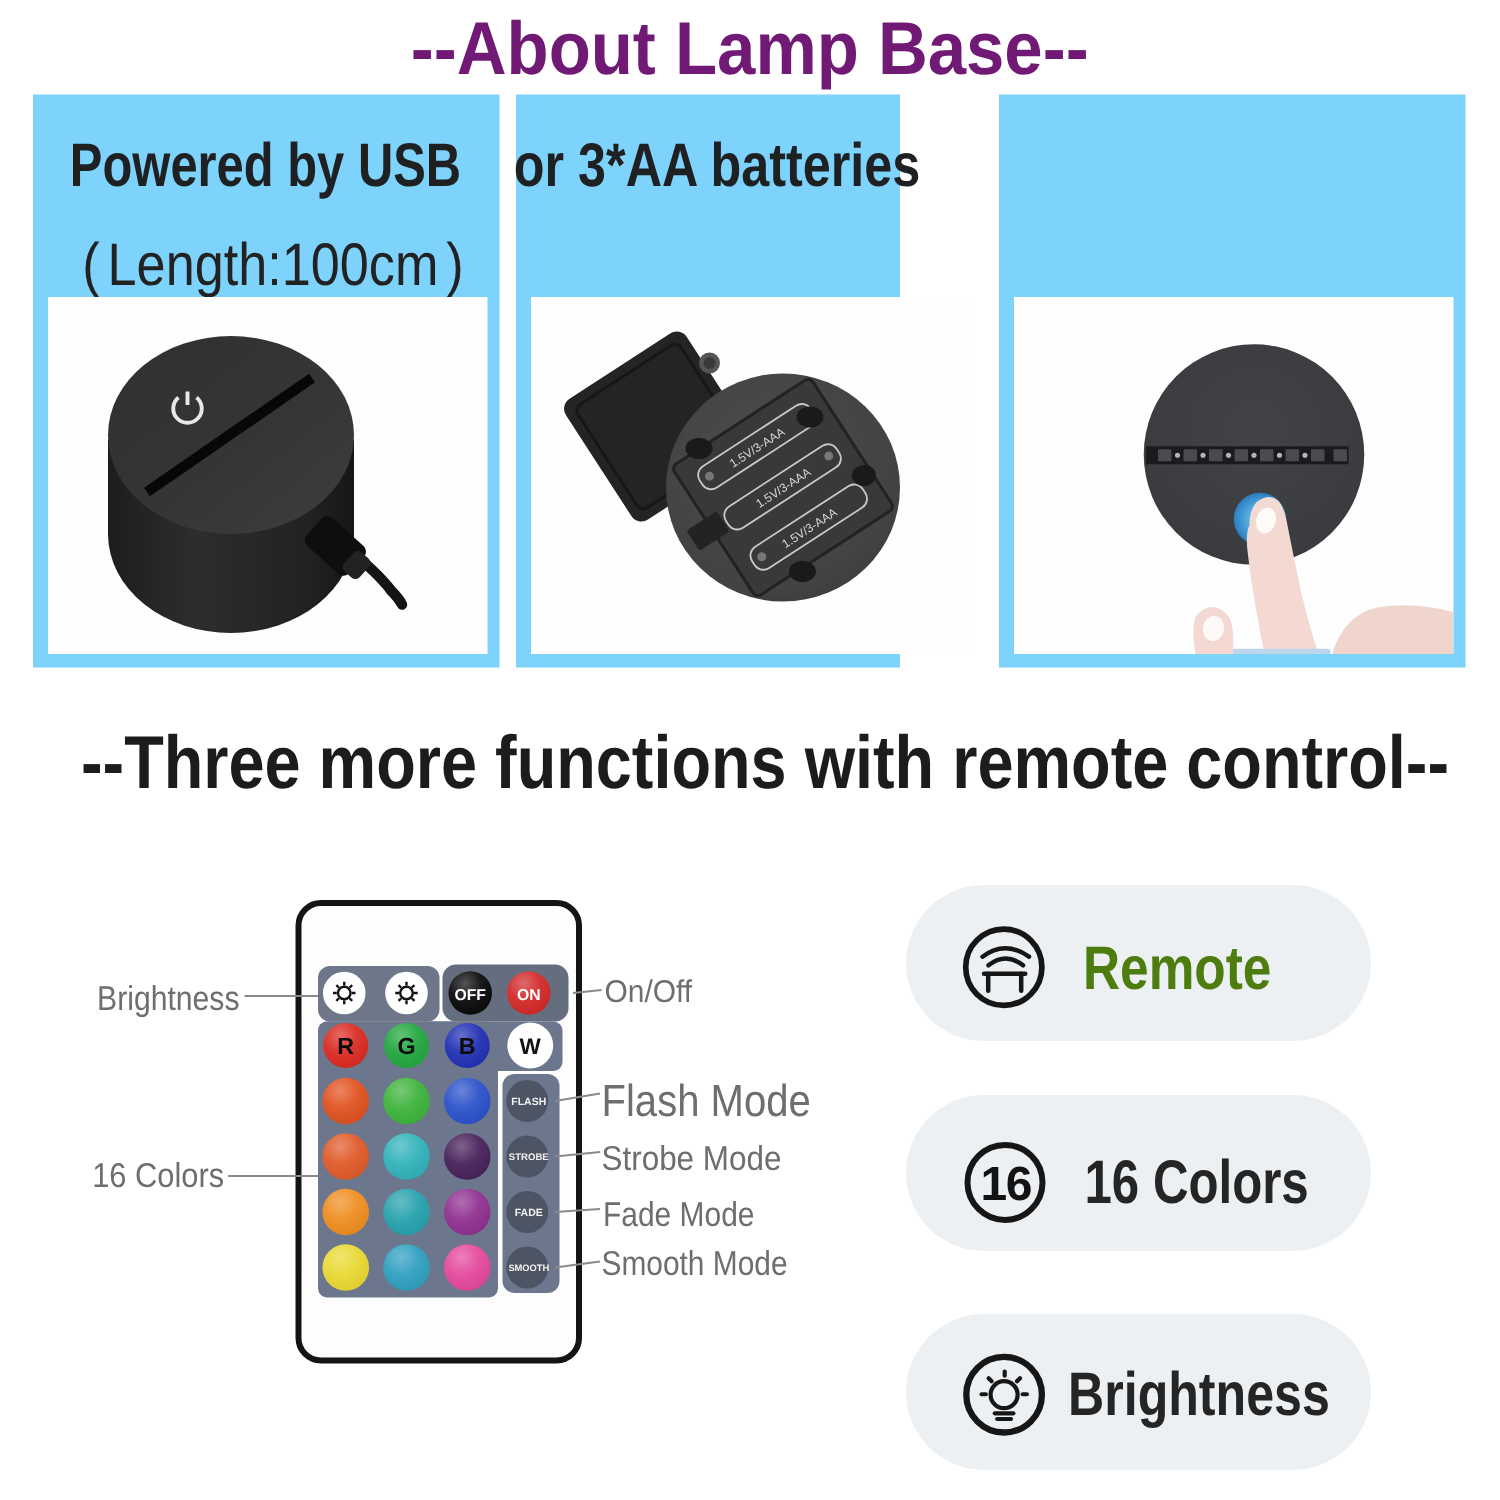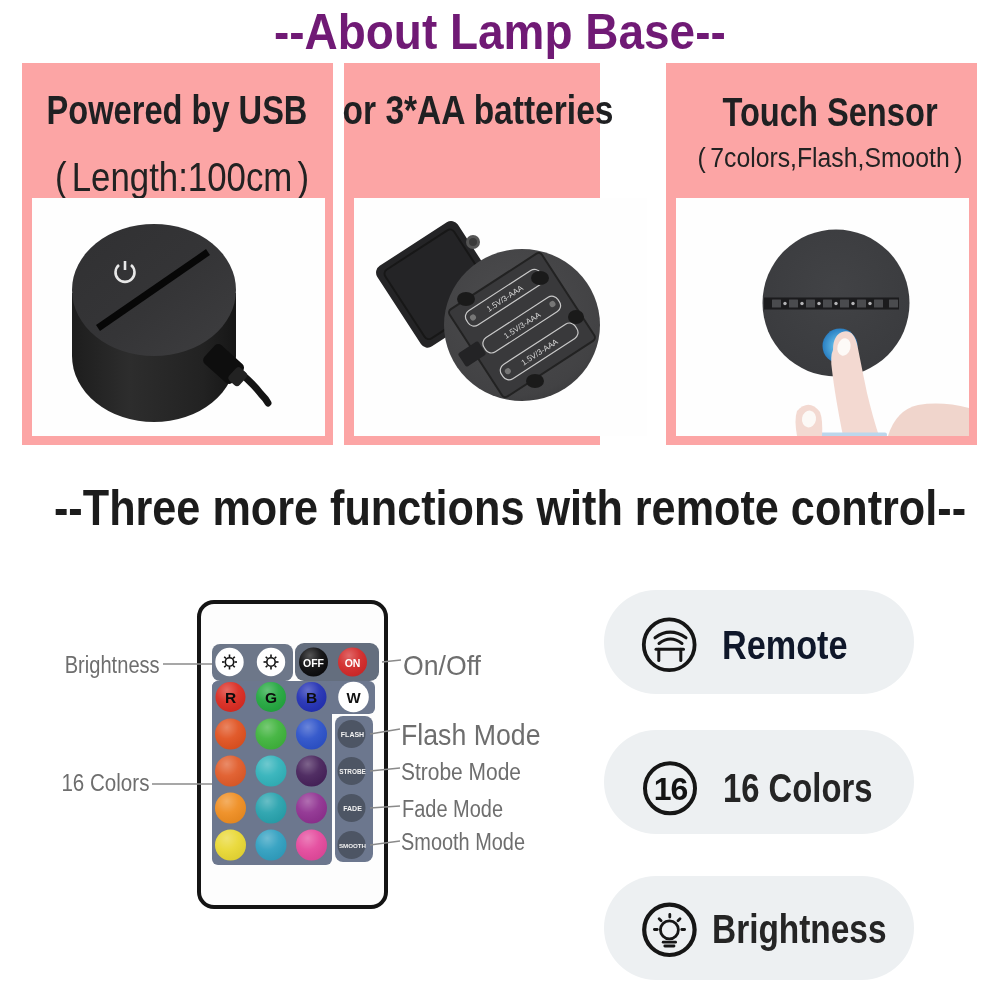--- a/index.html
+++ b/index.html
@@ -1,18 +1,18 @@
 <!DOCTYPE html>
 <html><head>
 <meta charset="utf-8">
 <style>
   html,body{margin:0;padding:0;}
   body{width:1000px;height:1000px;background:#fff;font-family:"Liberation Sans",sans-serif;overflow:hidden;position:relative;}
   .abs{position:absolute;}
-  .panel{position:absolute;top:63px;height:382px;background:#fca5a5;}
+  .panel{position:absolute;top:63px;height:382px;background:#7dd3fc;}
   .ptitle{position:absolute;left:50%;transform:translateX(-50%);color:#1f2022;font-weight:bold;white-space:nowrap;}
   .psub{position:absolute;left:50%;transform:translateX(-50%);color:#222;white-space:nowrap;}
   .photo{position:absolute;left:10px;top:135px;background:#fefefe;}
   .sq{display:inline-block;transform-origin:center;}
   .lbl{position:absolute;color:#6e6e6e;white-space:nowrap;}
   .pill{position:absolute;left:604px;width:310px;height:104px;background:#edf0f2;border-radius:52px;}
 </style>
 </head>
 <body>
 
@@ -103,22 +103,20 @@
       <ellipse cx="112" cy="101" rx="9" ry="7" fill="#1a1a1a"></ellipse>
       <ellipse cx="186" cy="80" rx="9" ry="7" fill="#1a1a1a"></ellipse>
       <ellipse cx="222" cy="119" rx="8" ry="7" fill="#1a1a1a"></ellipse>
       <ellipse cx="181" cy="183" rx="9" ry="7" fill="#1a1a1a"></ellipse>
       <rect x="106" y="148" width="24" height="16" rx="2" fill="#232325" transform="rotate(-33 118 156)"></rect>
     </svg>
   </div>
 </div>
 
 <div class="panel" style="left:666px;width:311px;">
-  <div class="ptitle" style="top:26px;font-size:41px;margin-left:8px;"><span class="sq" style="transform:scaleX(0.796);">Touch Sensor</span></div>
-  <div class="psub" style="top:80px;font-size:27px;margin-left:8px;"><span class="sq" style="transform:scaleX(0.917);"><span style="margin-right:5px;">(</span>7colors,Flash,Smooth<span style="margin-left:5px;">)</span></span></div>
   <div class="photo" style="width:293px;height:238px;">
     <svg width="293" height="238" viewBox="0 0 293 238">
       <defs>
         <radialGradient id="disk3" cx="0.5" cy="0.4" r="0.75">
           <stop offset="0" stop-color="#424346"></stop>
             <stop offset="0.8" stop-color="#3a3b3e"></stop>
             <stop offset="1" stop-color="#303134"></stop>
         </radialGradient>
         <radialGradient id="touch" cx="0.5" cy="0.5" r="0.5">
           <stop offset="0" stop-color="#bfe2f5"></stop>
@@ -277,21 +275,21 @@
     <line x1="382" y1="662" x2="401" y2="660"></line>
     <line x1="370" y1="734" x2="400" y2="729"></line>
     <line x1="370" y1="771" x2="400" y2="768"></line>
     <line x1="370" y1="808" x2="400" y2="806"></line>
     <line x1="370" y1="845" x2="400" y2="841"></line>
   </g>
 </svg>
 
 <div class="lbl" style="right:840px;top:652px;font-size:23px;"><span style="display:inline-block;transform:scaleX(0.874);transform-origin:right;">Brightness</span></div>
 <div class="lbl" style="right:851px;top:770px;font-size:23px;"><span style="display:inline-block;transform:scaleX(0.894);transform-origin:right;">16 Colors</span></div>
-<div class="lbl" style="left:403px;top:650px;font-size:28px;"><span style="display:inline-block;transform:scaleX(0.951);transform-origin:left;">On/Off</span></div>
+<div class="lbl" style="left:403px;top:650px;font-size:21px;"><span style="display:inline-block;transform:scaleX(0.951);transform-origin:left;">On/Off</span></div>
 <div class="lbl" style="left:401px;top:718px;font-size:30px;"><span style="display:inline-block;transform:scaleX(0.89);transform-origin:left;">Flash Mode</span></div>
 <div class="lbl" style="left:401px;top:759px;font-size:23px;"><span style="display:inline-block;transform:scaleX(0.911);transform-origin:left;">Strobe Mode</span></div>
 <div class="lbl" style="left:402px;top:796px;font-size:23px;"><span style="display:inline-block;transform:scaleX(0.868);transform-origin:left;">Fade Mode</span></div>
 <div class="lbl" style="left:401px;top:829px;font-size:23px;"><span style="display:inline-block;transform:scaleX(0.866);transform-origin:left;">Smooth Mode</span></div>
 
 <div class="pill" style="top:590px;"></div>
 <div class="pill" style="top:730px;"></div>
 <div class="pill" style="top:876px;"></div>
 
 <svg class="abs" style="left:604px;top:590px;" width="320" height="400" viewBox="0 0 320 400">
@@ -299,21 +297,21 @@
   <g fill="none" stroke="#161616" stroke-linecap="round">
     <circle cx="65.2" cy="54.8" r="25.4" stroke-width="3.8"></circle>
     <path d="M51,47.8 Q66,36.5 82,47.8" stroke-width="3"></path>
     <path d="M55,53.5 Q66.5,44.5 78,53.5" stroke-width="3"></path>
     <path d="M52,59.2 L79.5,59.2" stroke-width="3"></path>
     <path d="M54.8,59.2 L54.8,70.5" stroke-width="3"></path>
     <path d="M76.8,59.2 L76.8,70.5" stroke-width="3"></path>
   </g>
 </svg>
 
-<div class="abs" style="left:722px;top:622px;font-size:41px;color:#0f172a;font-weight:bold;"><span class="sq" style="transform:scaleX(0.835);transform-origin:left;display:inline-block;">Remote</span></div>
+<div class="abs" style="left:722px;top:622px;font-size:41px;color:#4d7c0f;font-weight:bold;"><span class="sq" style="transform:scaleX(0.835);transform-origin:left;display:inline-block;">Remote</span></div>
 <div class="abs" style="left:723px;top:765px;font-size:41px;color:#252525;font-weight:bold;"><span class="sq" style="transform:scaleX(0.8);transform-origin:left;display:inline-block;">16 Colors</span></div>
 <div class="abs" style="left:712px;top:906px;font-size:41px;color:#252525;font-weight:bold;"><span class="sq" style="transform:scaleX(0.815);transform-origin:left;display:inline-block;">Brightness</span></div>
 
 <svg class="abs" style="left:604px;top:730px;" width="320" height="120" viewBox="0 0 320 120">
   <g fill="none" stroke="#161616" stroke-width="4">
     <circle cx="66" cy="58.3" r="25"></circle>
   </g>
   <text x="66.5" y="70" text-anchor="middle" font-size="32" fill="#131313" font-family="Liberation Sans,sans-serif" font-weight="bold" letter-spacing="-1">16</text>
 </svg>
 

